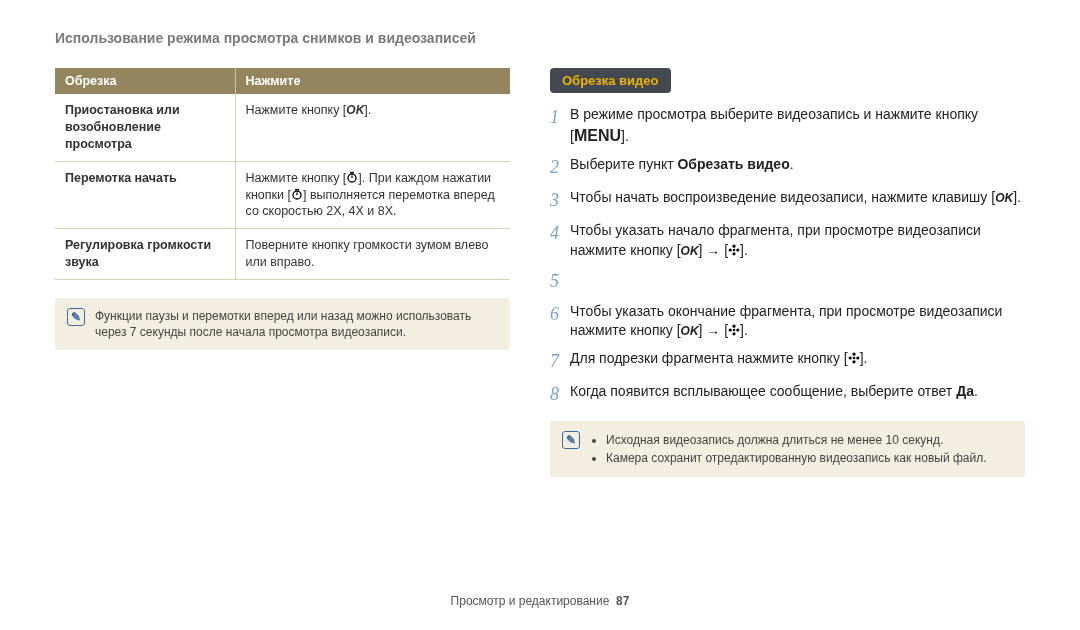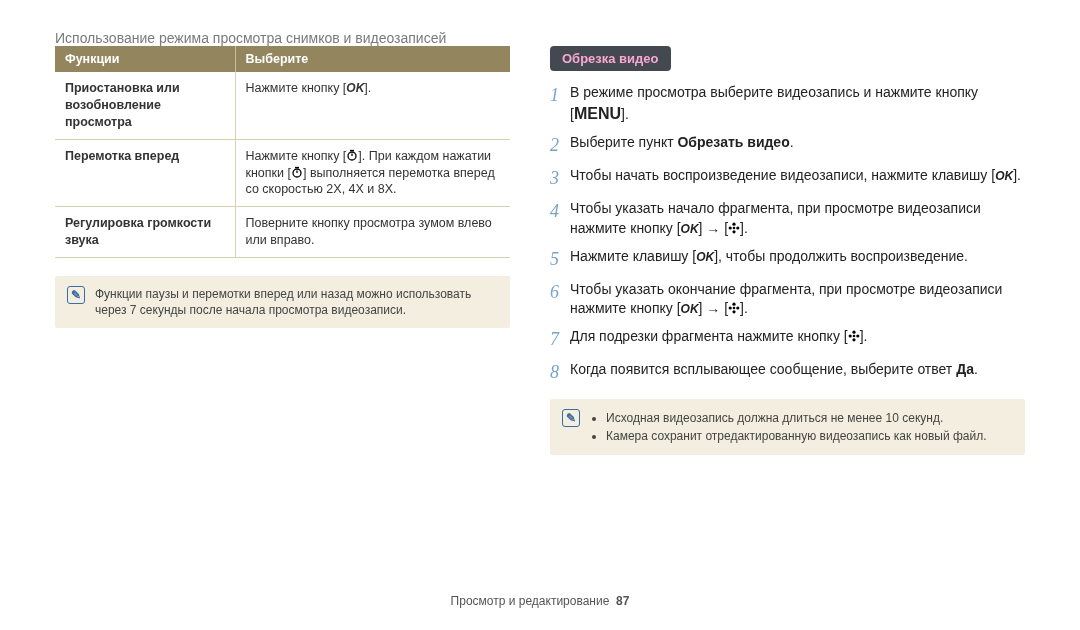--- a/index.html
+++ b/index.html
@@ -8,20 +8,22 @@
     height: 630px;
     background: #fff;
     font-family: Arial, "Helvetica Neue", sans-serif;
     color: #333;
     position: relative;
     padding: 30px 55px 0 55px;
   }
   .breadcrumb {
     color: #7a7a7a;
     font-size: 14px;
+    margin-bottom: 22px;
+    font-weight: bold;
   }
   .columns {
     display: flex;
     gap: 40px;
   }
   .col-left { width: 455px; }
   .col-right { width: 475px; }
 
   
   table {
@@ -73,21 +75,21 @@
     font-weight: bold;
     font-size: 12px;
     margin-right: 10px;
     flex-shrink: 0;
   }
 
   
   .pill {
     display: inline-block;
     background: #444850;
-    color: #f9a8d4;
+    color: #eab308;
     border-radius: 4px;
     padding: 5px 12px;
     font-size: 13px;
     font-weight: bold;
     margin-bottom: 12px;
   }
   .steps {
     list-style: none;
     counter-reset: step;
   }
@@ -146,48 +148,48 @@
 <body>
 
 <div class="breadcrumb">Использование режима просмотра снимков и видеозаписей</div>
 
 <div class="columns">
 
   <div class="col-left">
     <table>
       <thead>
         <tr>
-          <th>Функции</th>
-          <th>Выберите</th>
+          <th>Обрезка</th>
+          <th>Нажмите</th>
         </tr>
       </thead>
       <tbody>
         <tr>
           <td>Приостановка или возобновление просмотра</td>
           <td>
             <span>Нажмите кнопку [</span><span class="ok-text">OK</span><span>].</span>
           </td>
         </tr>
         <tr>
-          <td>Перемотка вперед</td>
+          <td>Перемотка начать</td>
           <td>
             <span>Нажмите кнопку [</span><svg class="icon" viewBox="0 0 12 12">
                 <circle cx="6" cy="7" r="4" fill="none" stroke="#000" stroke-width="1.3"></circle>
                 <line x1="6" y1="7" x2="6" y2="4.5" stroke="#000" stroke-width="1.3"></line>
                 <line x1="4" y1="1.5" x2="8" y2="1.5" stroke="#000" stroke-width="1.3"></line>
               </svg><span>]. При каждом нажатии кнопки [</span><svg class="icon" viewBox="0 0 12 12">
                 <circle cx="6" cy="7" r="4" fill="none" stroke="#000" stroke-width="1.3"></circle>
                 <line x1="6" y1="7" x2="6" y2="4.5" stroke="#000" stroke-width="1.3"></line>
                 <line x1="4" y1="1.5" x2="8" y2="1.5" stroke="#000" stroke-width="1.3"></line>
               </svg><span>] выполняется перемотка вперед со скоростью 2X, 4X и 8X.</span>
           </td>
         </tr>
         <tr>
           <td>Регулировка громкости звука</td>
-          <td>Поверните кнопку просмотра зумом влево или вправо.</td>
+          <td>Поверните кнопку громкости зумом влево или вправо.</td>
         </tr>
       </tbody>
     </table>
 
     <div class="note">
       <div class="note-icon">✎</div>
       <div>Функции паузы и перемотки вперед или назад можно использовать через 7 секунды после начала просмотра видеозаписи.</div>
     </div>
   </div>
 
@@ -220,23 +222,20 @@
               <circle cx="6" cy="6" r="1.3" fill="#000"></circle>
               <circle cx="6" cy="2.2" r="1.6" fill="#000"></circle>
               <circle cx="6" cy="9.8" r="1.6" fill="#000"></circle>
               <circle cx="2.2" cy="6" r="1.6" fill="#000"></circle>
               <circle cx="9.8" cy="6" r="1.6" fill="#000"></circle>
             </svg><span>].</span>
         </span>
       </li>
       <li>
         <span class="num">5</span>
-        <span class="txt">
-          <span>Нажмите клавишу [</span><span class="ok-text">OK</span><span>], чтобы продолжить воспроизведение.</span>
-        </span>
       </li>
       <li>
         <span class="num">6</span>
         <span class="txt">
           <span>Чтобы указать окончание фрагмента, при просмотре видеозаписи нажмите кнопку [</span><span class="ok-text">OK</span><span>] → [</span><svg class="icon" viewBox="0 0 12 12">
               <circle cx="6" cy="6" r="1.3" fill="#000"></circle>
               <circle cx="6" cy="2.2" r="1.6" fill="#000"></circle>
               <circle cx="6" cy="9.8" r="1.6" fill="#000"></circle>
               <circle cx="2.2" cy="6" r="1.6" fill="#000"></circle>
               <circle cx="9.8" cy="6" r="1.6" fill="#000"></circle>

